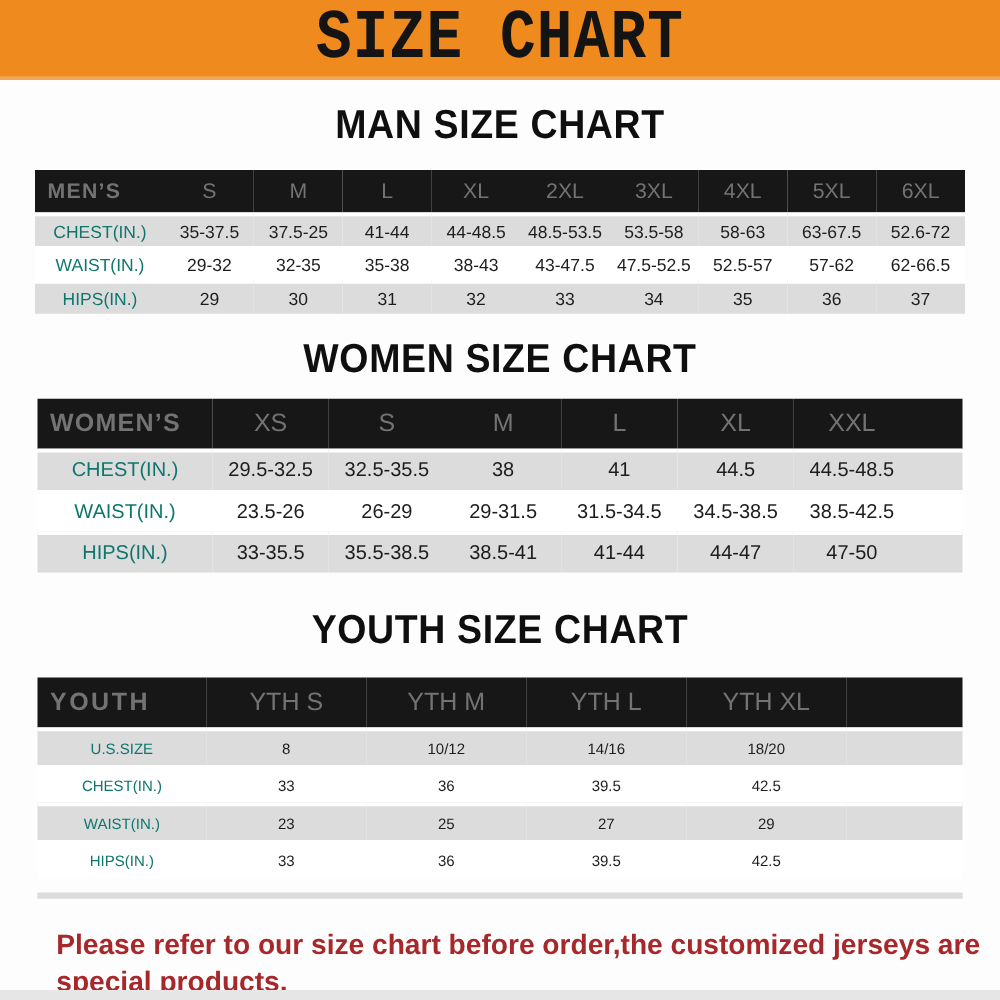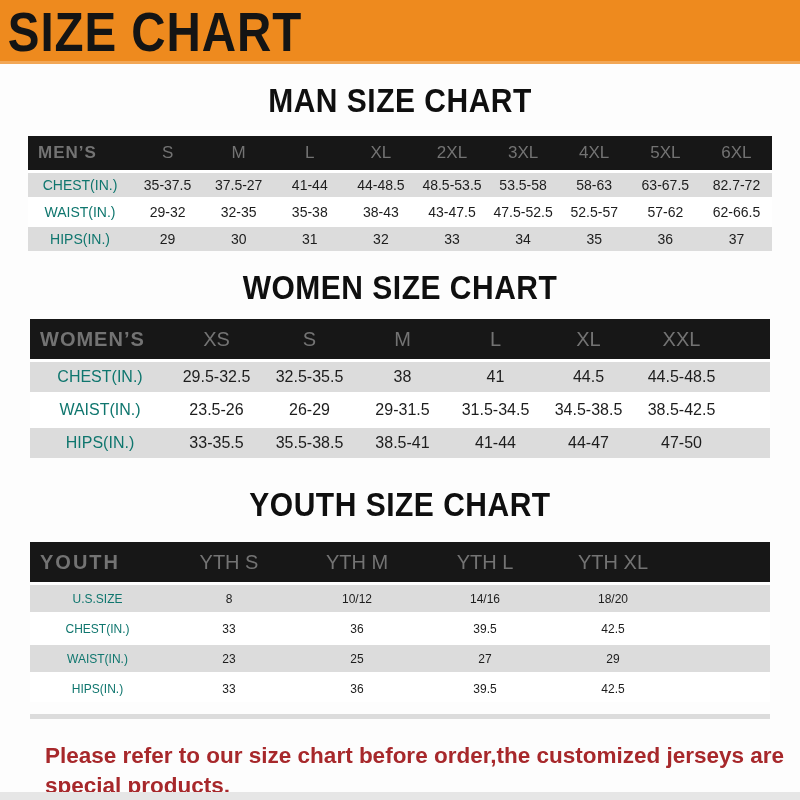--- a/index.html
+++ b/index.html
@@ -9,22 +9,23 @@
     background:#ffffff;
   }
   .page{
     position:relative;width:800px;height:800px;
     background:#fdfdfd;overflow:hidden;
   }
   
   .banner{
     height:64px;
     background:var(--banner_bg, #EE8A1E);
-    display:flex;align-items:center;justify-content:flex-start;
+    display:flex;align-items:center;justify-content:center;
     box-shadow:inset 0 -3px 0 rgba(255,255,255,.25);
+    font-family:Liberation Mono, monospace;
   }
   .banner-title{
     margin:0;
     font-size:50px;font-weight:bold;color:#141414;
     letter-spacing:1px;line-height:1;
     transform:scale(.95,1.12);
   }
   
   .section-heading{
     margin:0;text-align:center;
@@ -127,28 +128,28 @@
         <th>3XL</th>
         <th>4XL</th>
         <th>5XL</th>
         <th>6XL</th>
       </tr>
     </thead>
     <tbody>
       <tr class="alt">
         <td class="rlabel">CHEST(IN.)</td>
         <td>35-37.5</td>
-        <td>37.5-27</td>
+        <td>37.5-25</td>
         <td>41-44</td>
         <td>44-48.5</td>
         <td>48.5-53.5</td>
         <td>53.5-58</td>
         <td>58-63</td>
         <td>63-67.5</td>
-        <td>82.7-72</td>
+        <td>52.6-72</td>
       </tr>
       <tr class="plain">
         <td class="rlabel">WAIST(IN.)</td>
         <td>29-32</td>
         <td>32-35</td>
         <td>35-38</td>
         <td>38-43</td>
         <td>43-47.5</td>
         <td>47.5-52.5</td>
         <td>52.5-57</td>

